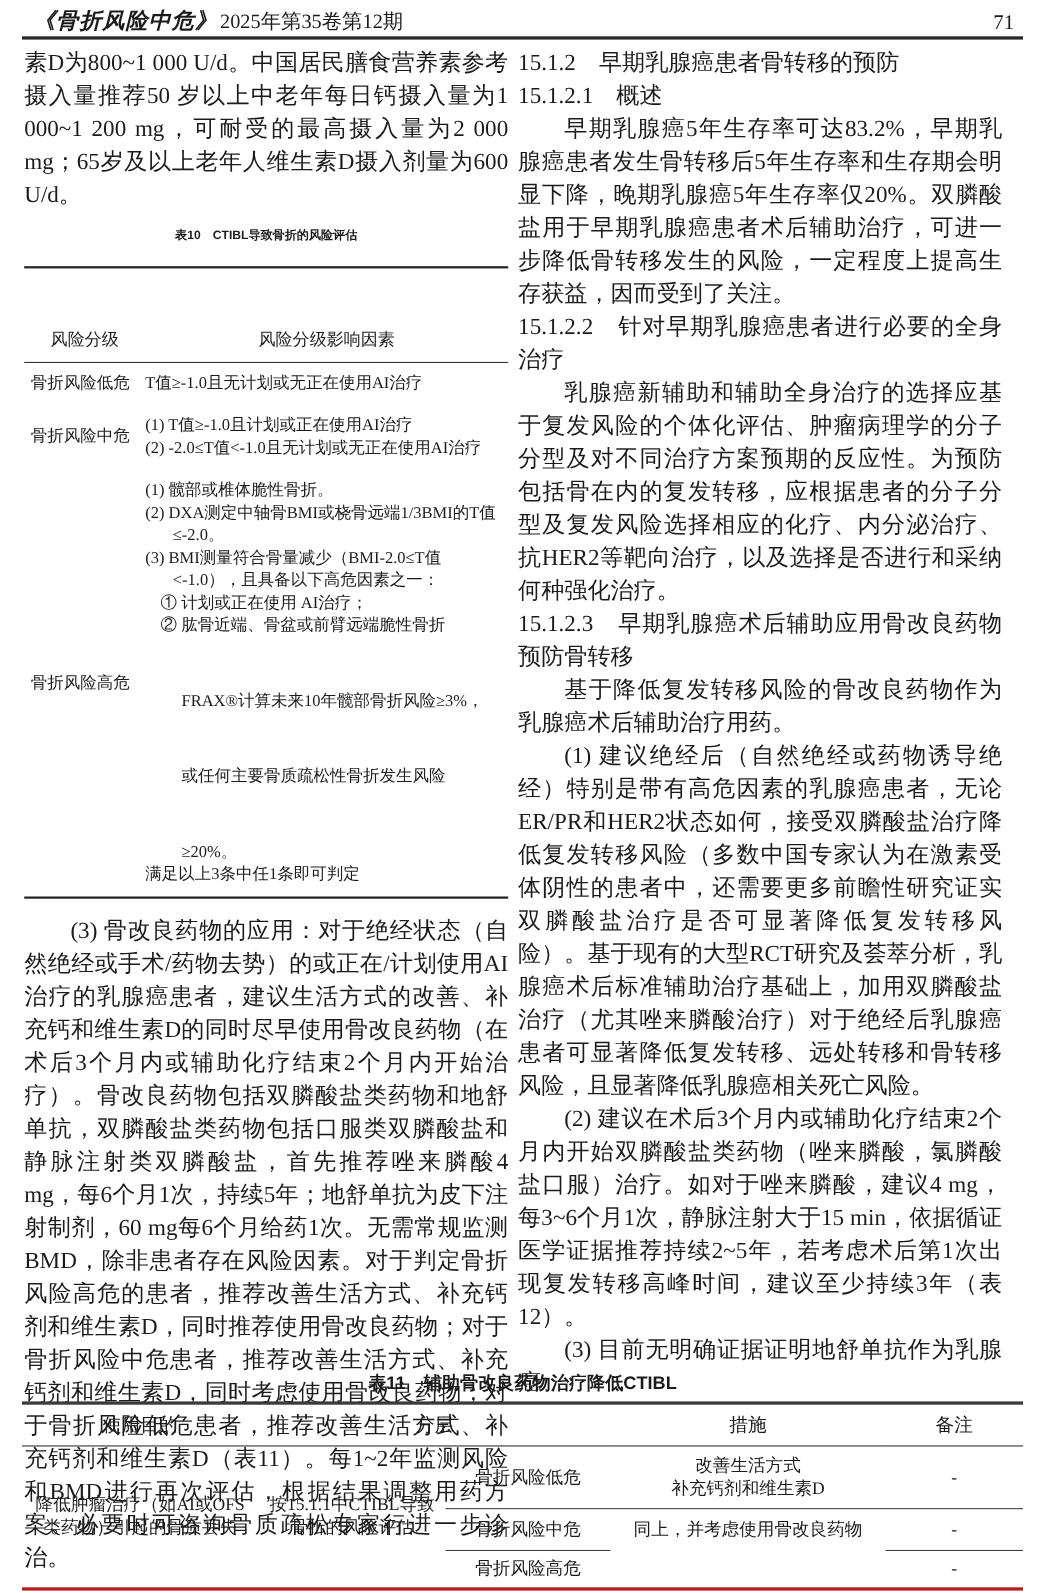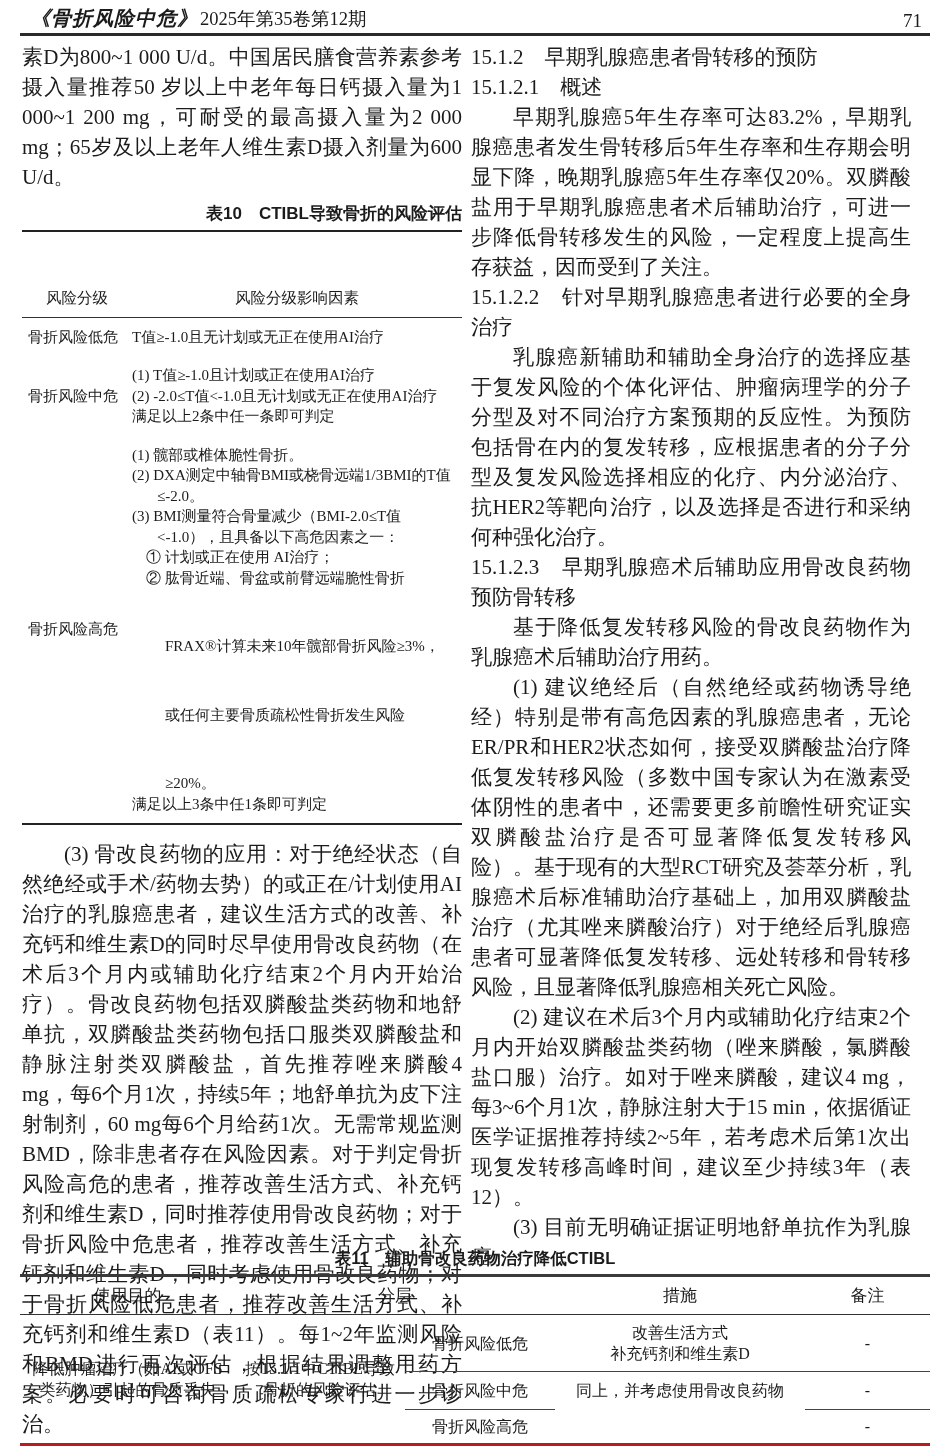--- a/index.html
+++ b/index.html
@@ -19,21 +19,21 @@
   
   .columns{position:absolute;top:42px;left:22px;width:906px;display:flex;gap:9px;}
   .col{width:440px;font-size:21px;line-height:30px;text-align:justify;}
   .para{margin:0;text-indent:2em;}
   .para.noindent{text-indent:0;}
   .sec-heading{margin:0;text-indent:0;}
 
   
   .t10-wrap{margin-top:10px;}
   .t10-title{font-family:"Liberation Sans","DejaVu Sans",sans-serif;font-weight:bold;
-    font-size:17px;text-align:right;line-height:24px;margin-bottom:4px;}
+    font-size:11px;text-align:center;line-height:24px;margin-bottom:16px;}
   .t10{border-top:2.5px solid #222;border-bottom:2.5px solid #222;
     font-size:15px;line-height:20.5px;text-align:left;}
   .t10-head{display:flex;border-bottom:1.2px solid #333;padding:8px 0;margin-top:48px;}
   .t10-head .t10-c1,.t10-head .t10-c2{text-align:center;font-size:15.5px;}
   .t10-c1{width:110px;flex:none;}
   .t10-c2{flex:1;}
   .t10-row{display:flex;padding:9px 0;}
   .t10-level{width:110px;flex:none;align-self:center;padding-left:6px;box-sizing:border-box;}
   .t10-factors{flex:1;}
   .t10-line{text-indent:0;}
@@ -94,21 +94,20 @@
           <div class="t10-factors">
             <div class="t10-line">T值≥-1.0且无计划或无正在使用AI治疗</div>
           </div>
         </div>
 
         <div class="t10-row">
           <div class="t10-level">骨折风险中危</div>
           <div class="t10-factors">
             <div class="t10-line">(1) T值≥-1.0且计划或正在使用AI治疗</div>
             <div class="t10-line">(2) -2.0≤T值&lt;-1.0且无计划或无正在使用AI治疗</div>
-            <div class="t10-line">满足以上2条中任一条即可判定</div>
           </div>
         </div>
 
         <div class="t10-row">
           <div class="t10-level">骨折风险高危</div>
           <div class="t10-factors">
             <div class="t10-line">(1) 髋部或椎体脆性骨折。</div>
             <div class="t10-line">(2) DXA测定中轴骨BMI或桡骨远端1/3BMI的T值</div>
             <div class="t10-line ind-b">≤-2.0。</div>
             <div class="t10-line">(3) BMI测量符合骨量减少（BMI-2.0≤T值</div>

